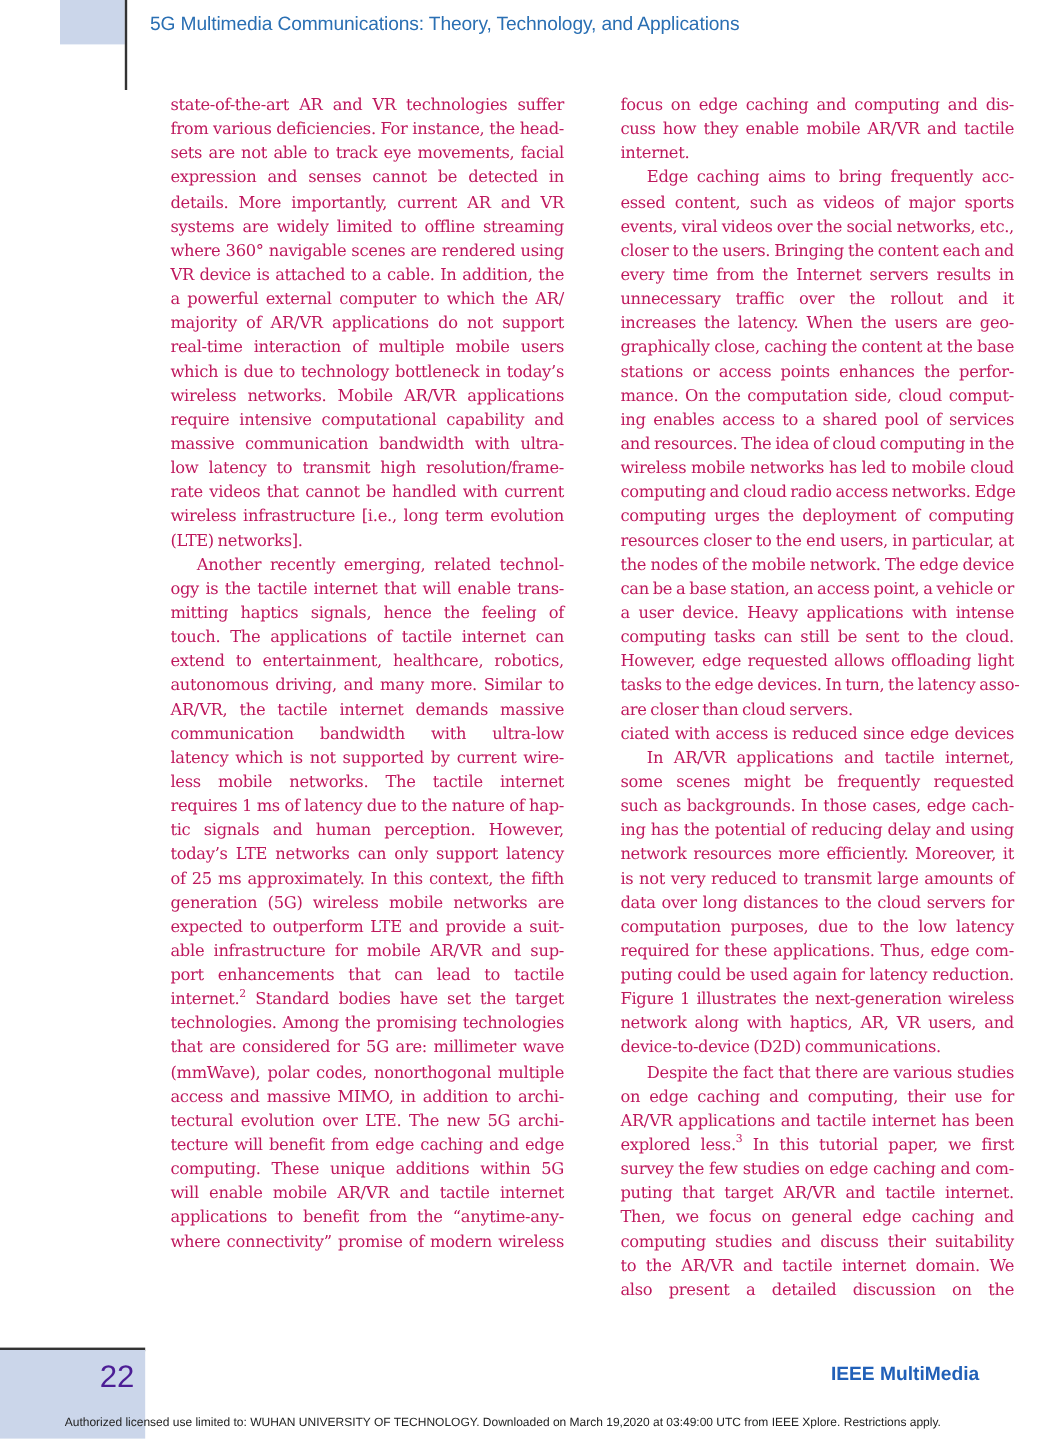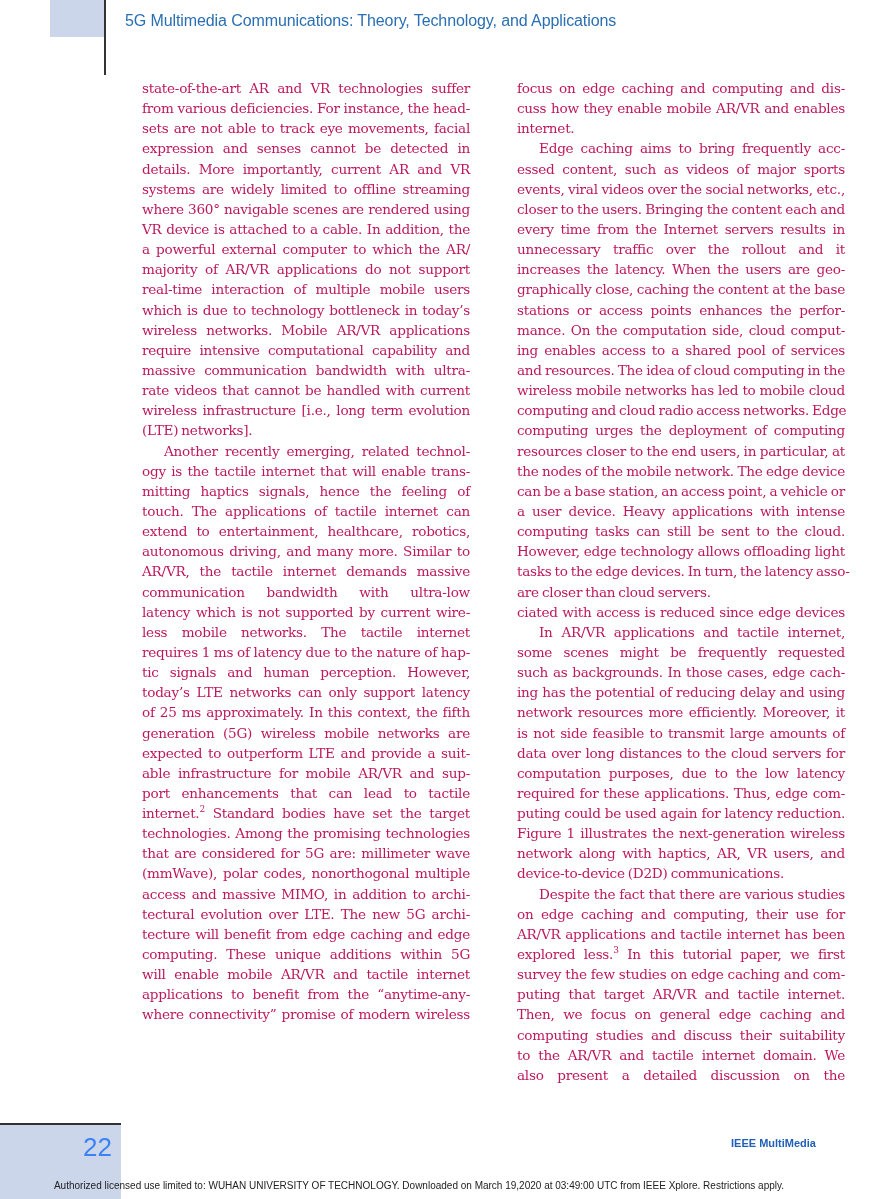--- a/index.html
+++ b/index.html
@@ -12,22 +12,22 @@
   .column { position: absolute; top: 78px; width: 328px; font-family: "DejaVu Serif", serif; font-size: 13.6px; line-height: 20.15px; color: #be185d; }
   .col-left { left: 142px; }
   .col-right { left: 517px; }
   .column .line { display: block; text-align: justify; text-align-last: justify; white-space: nowrap; height: 20.15px; overflow: visible; word-spacing: -1px; letter-spacing: -0.25px; }
   .column .line.last { text-align-last: left; }
   .column .line.indent { padding-left: 22px; }
   sup { font-size: 9px; line-height: 0; vertical-align: 6px; }
 
   .footer-block { position: absolute; left: 0; top: 1125px; width: 121px; height: 74px; background: #cbd6ea; }
   .footer-rule { position: absolute; left: 0; top: 1123px; width: 121px; height: 3px; background: #333333; }
-  .page-number { position: absolute; left: 0; top: 1132px; width: 112px; text-align: right; font-family: "Liberation Sans", sans-serif; font-size: 26px; color: #3b82f6; font-weight: normal; }
-  .journal-name { position: absolute; right: 62px; top: 1137px; font-family: "Liberation Sans", sans-serif; font-size: 11px; font-weight: bold; color: #2160b8; }
+  .page-number { position: absolute; left: 0; top: 1132px; width: 112px; text-align: right; font-family: "Liberation Sans", sans-serif; font-size: 26px; color: #4c1d95; font-weight: normal; }
+  .journal-name { position: absolute; right: 62px; top: 1137px; font-family: "Liberation Sans", sans-serif; font-size: 16px; font-weight: bold; color: #2160b8; }
   .license { position: absolute; left: 0; width: 838px; top: 1180px; text-align: center; font-family: "Liberation Sans", sans-serif; font-size: 10px; color: #222222; white-space: nowrap; }
 </style>
 </head>
 <body>
 
 <div class="header-block"></div>
 <div class="header-rule"></div>
 <div class="running-head">5G Multimedia Communications: Theory, Technology, and Applications</div>
 
 <div class="column col-left" id="col-left">
@@ -39,20 +39,21 @@
     <div class="line">systems are widely limited to offline streaming</div>
     <div class="line">where 360° navigable scenes are rendered using</div>
     <div class="line">VR device is attached to a cable. In addition, the</div>
     <div class="line">a powerful external computer to which the AR/</div>
     <div class="line">majority of AR/VR applications do not support</div>
     <div class="line">real-time interaction of multiple mobile users</div>
     <div class="line">which is due to technology bottleneck in today’s</div>
     <div class="line">wireless networks. Mobile AR/VR applications</div>
     <div class="line">require intensive computational capability and</div>
     <div class="line">massive communication bandwidth with ultra-</div>
+    <div class="line">low latency to transmit high resolution/frame-</div>
     <div class="line">rate videos that cannot be handled with current</div>
     <div class="line">wireless infrastructure [i.e., long term evolution</div>
     <div class="line last">(LTE) networks].</div>
     <div class="line indent">Another recently emerging, related technol-</div>
     <div class="line">ogy is the tactile internet that will enable trans-</div>
     <div class="line">mitting haptics signals, hence the feeling of</div>
     <div class="line">touch. The applications of tactile internet can</div>
     <div class="line">extend to entertainment, healthcare, robotics,</div>
     <div class="line">autonomous driving, and many more. Similar to</div>
     <div class="line">AR/VR, the tactile internet demands massive</div>
@@ -74,21 +75,21 @@
     <div class="line">access and massive MIMO, in addition to archi-</div>
     <div class="line">tectural evolution over LTE. The new 5G archi-</div>
     <div class="line">tecture will benefit from edge caching and edge</div>
     <div class="line">computing. These unique additions within 5G</div>
     <div class="line">will enable mobile AR/VR and tactile internet</div>
     <div class="line">applications to benefit from the “anytime-any-</div>
     <div class="line">where connectivity” promise of modern wireless</div>
   </div>
 <div class="column col-right" id="col-right">
     <div class="line">focus on edge caching and computing and dis-</div>
-    <div class="line">cuss how they enable mobile AR/VR and enables</div>
+    <div class="line">cuss how they enable mobile AR/VR and tactile</div>
     <div class="line last">internet.</div>
     <div class="line indent">Edge caching aims to bring frequently acc-</div>
     <div class="line">essed content, such as videos of major sports</div>
     <div class="line">events, viral videos over the social networks, etc.,</div>
     <div class="line">closer to the users. Bringing the content each and</div>
     <div class="line">every time from the Internet servers results in</div>
     <div class="line">unnecessary traffic over the rollout and it</div>
     <div class="line">increases the latency. When the users are geo-</div>
     <div class="line">graphically close, caching the content at the base</div>
     <div class="line">stations or access points enhances the perfor-</div>
@@ -96,30 +97,30 @@
     <div class="line">ing enables access to a shared pool of services</div>
     <div class="line">and resources. The idea of cloud computing in the</div>
     <div class="line">wireless mobile networks has led to mobile cloud</div>
     <div class="line">computing and cloud radio access networks. Edge</div>
     <div class="line">computing urges the deployment of computing</div>
     <div class="line">resources closer to the end users, in particular, at</div>
     <div class="line">the nodes of the mobile network. The edge device</div>
     <div class="line">can be a base station, an access point, a vehicle or</div>
     <div class="line">a user device. Heavy applications with intense</div>
     <div class="line">computing tasks can still be sent to the cloud.</div>
-    <div class="line">However, edge technology allows offloading light</div>
+    <div class="line">However, edge requested allows offloading light</div>
     <div class="line">tasks to the edge devices. In turn, the latency asso-</div>
     <div class="line last">are closer than cloud servers.</div>
     <div class="line">ciated with access is reduced since edge devices</div>
     <div class="line indent">In AR/VR applications and tactile internet,</div>
     <div class="line">some scenes might be frequently requested</div>
     <div class="line">such as backgrounds. In those cases, edge cach-</div>
     <div class="line">ing has the potential of reducing delay and using</div>
     <div class="line">network resources more efficiently. Moreover, it</div>
-    <div class="line">is not side feasible to transmit large amounts of</div>
+    <div class="line">is not very reduced to transmit large amounts of</div>
     <div class="line">data over long distances to the cloud servers for</div>
     <div class="line">computation purposes, due to the low latency</div>
     <div class="line">required for these applications. Thus, edge com-</div>
     <div class="line">puting could be used again for latency reduction.</div>
     <div class="line">Figure 1 illustrates the next-generation wireless</div>
     <div class="line">network along with haptics, AR, VR users, and</div>
     <div class="line last">device-to-device (D2D) communications.</div>
     <div class="line indent">Despite the fact that there are various studies</div>
     <div class="line">on edge caching and computing, their use for</div>
     <div class="line">AR/VR applications and tactile internet has been</div>

